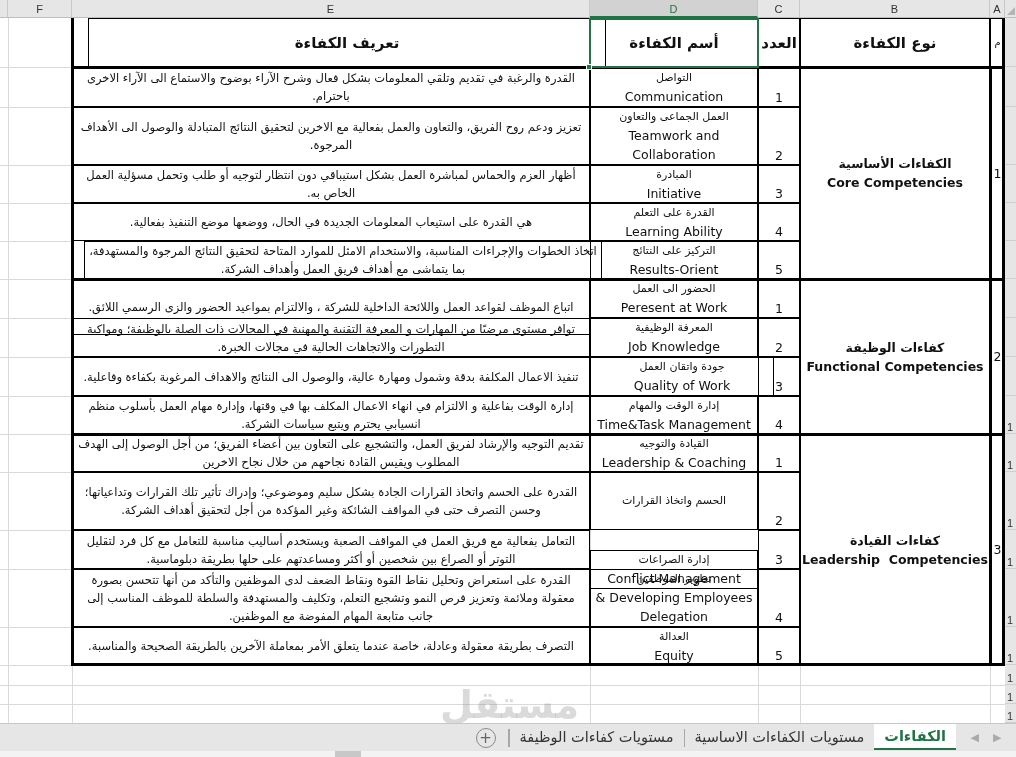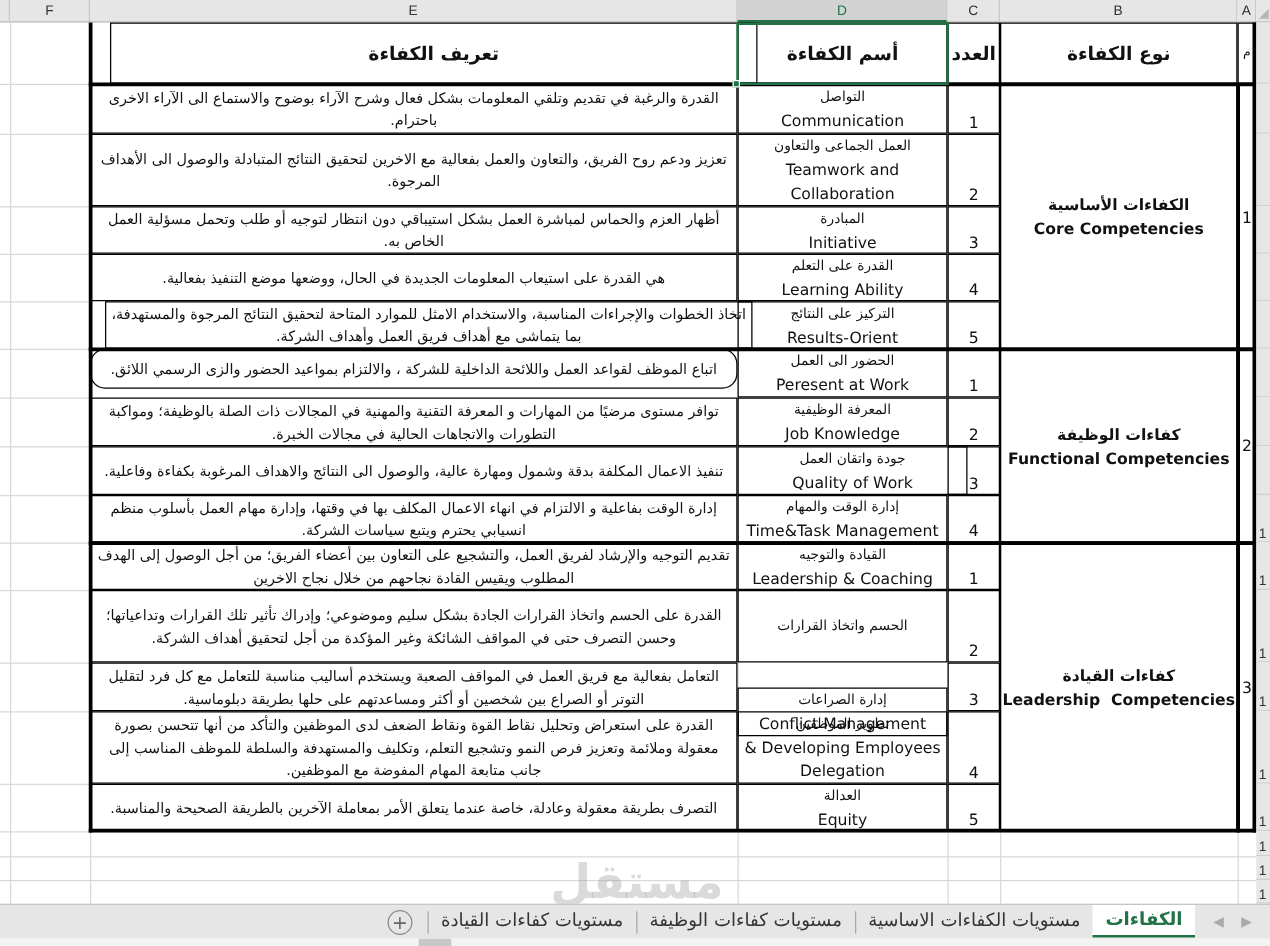--- a/index.html
+++ b/index.html
@@ -145,21 +145,21 @@
 <div class="cell tbl-b num" style="left:758px;top:241px;width:42px;height:38px;">5</div>
 
 <div class="cell tbl-b" style="left:800px;top:67px;width:190px;height:212px;">
     <span class="type-ar">الكفاءات الأساسية</span>
     <span class="type-en">Core Competencies</span>
   </div>
 <div class="cell tbl-b" style="left:990px;top:67px;width:15px;height:212px;">
     <span class="m-num">1</span>
   </div>
 
-<div class="cell tbl-b" style="left:72px;top:279px;width:518px;height:32px;border-radius:12px;">
+<div class="cell tbl-b" style="left:72px;top:279px;width:518px;height:56px;">
     <span class="def">اتباع الموظف لقواعد العمل واللائحة الداخلية للشركة ، والالتزام بمواعيد الحضور والزى الرسمي اللائق.</span>
   </div>
 <div class="cell tbl-b" style="left:590px;top:279px;width:168px;height:39px;">
     <span class="name-ar">الحضور الى العمل</span>
     <span class="name-en">Peresent at Work</span>
   </div>
 <div class="cell tbl-b num" style="left:758px;top:279px;width:42px;height:39px;">1</div>
 
 <div class="cell tbl-b" style="left:72px;top:318px;width:518px;height:39px;">
     <span class="def">توافر مستوى مرضيًا من المهارات و المعرفة التقنية والمهنية في المجالات ذات الصلة بالوظيفة؛ ومواكبة التطورات والاتجاهات الحالية في مجالات الخبرة.</span>
@@ -302,20 +302,19 @@
 <div class="tabbar">
   <div class="tab-nav">
     <span>◀</span>
     <span>▶</span>
   </div>
   <div class="tab active">الكفاءات</div>
   <div class="tab">مستويات الكفاءات الاساسية</div>
   <div class="tab-sep"></div>
   <div class="tab">مستويات كفاءات الوظيفة</div>
   <div class="tab-sep"></div>
-  <div class="tab">مستويات كفاءات القيادة</div>
   <div class="tab-sep"></div>
   <div class="add-sheet">
       <span>+</span>
     </div>
 </div>
 <div class="statusbar"></div>
 <div class="hscroll-thumb"></div>
 
 </body></html>

